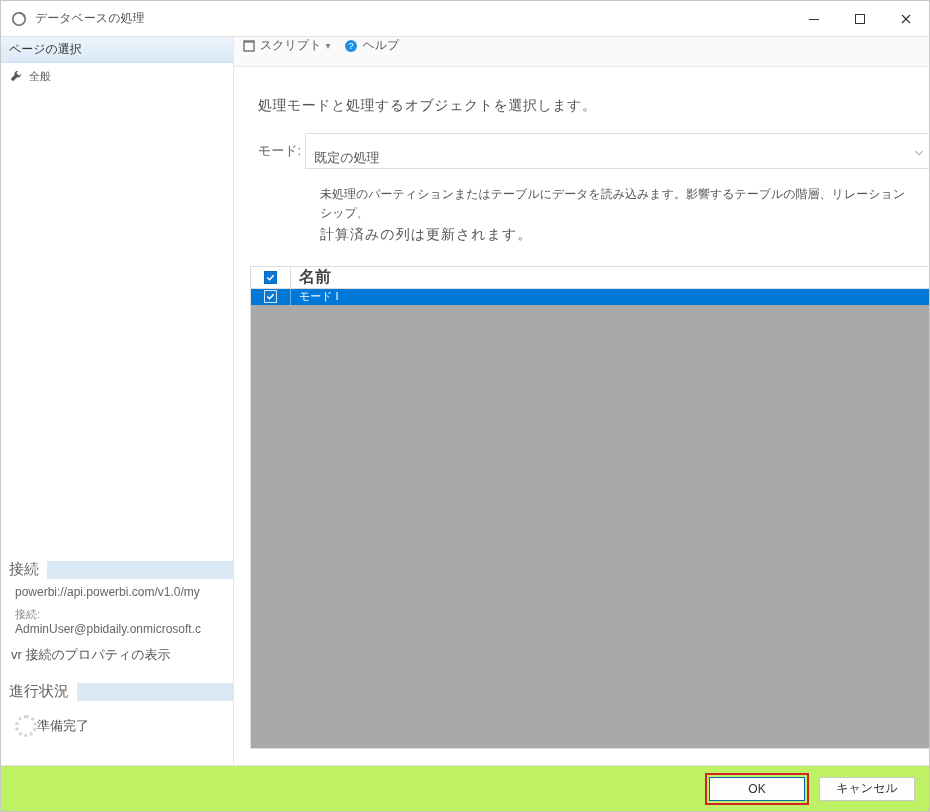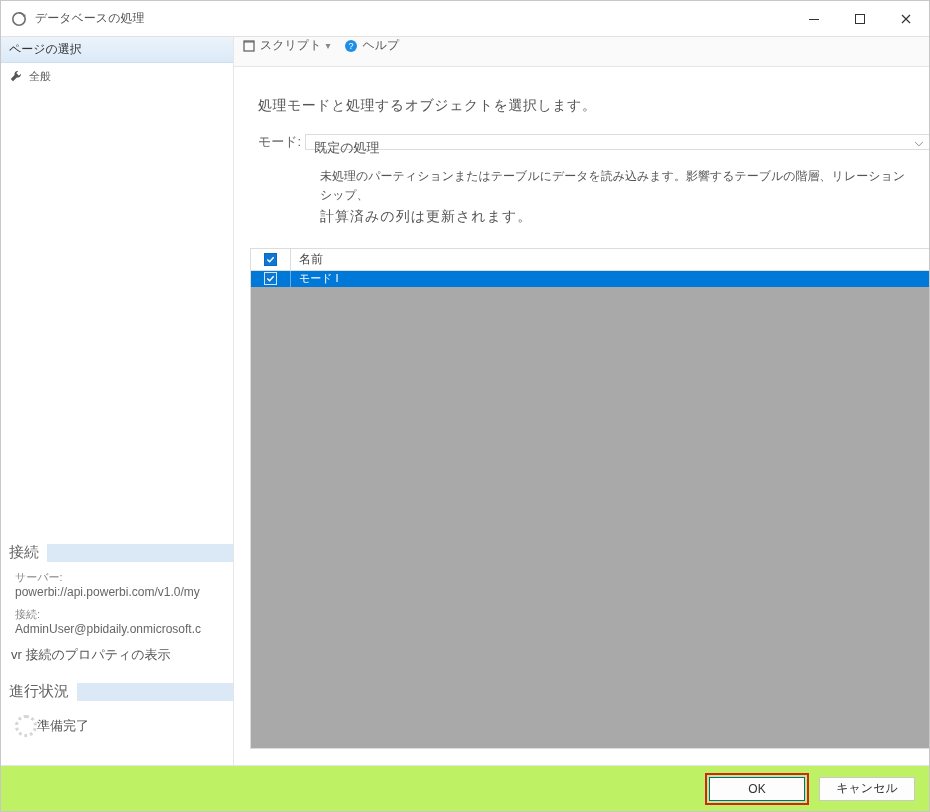--- a/index.html
+++ b/index.html
@@ -149,23 +149,23 @@
       display:flex; align-items:center;
       padding: 0 0 6px 8px;
     }
     .mode-label {
       color:#666; font-size:13px; padding-right:4px;
     }
     .mode-select {
       flex:1;
       border:1px solid #dcdcdc;
       background:#fff;
-      height:16px;
-      display:flex; align-items:flex-start;
-      padding:4px 22px 0 8px;
+      height:36px;
+      display:flex; align-items:center;
+      padding:14px 22px 0 8px;
       color:#555; font-size:13px;
       position:relative;
       border-right:none;
     }
     .mode-select .chev {
       position:absolute; right:6px; top:50%; transform:translateY(-50%);
       color:#777; font-size:11px;
     }
     .mode-hint {
       padding: 10px 12px 4px 70px;
@@ -191,21 +191,21 @@
       display:flex;
       height:22px;
       border-bottom:1px solid #dcdcdc;
     }
     .th-check {
       width:40px; display:flex; align-items:center; justify-content:center;
       border-right:1px solid #dcdcdc;
     }
     .th-name {
       flex:1; display:flex; align-items:center; padding:0 8px;
-      color:#444; font-size:12px;
+      color:#444; font-size:16px;font-weight:bold;
     }
     .trow {
       display:flex;
       height:16px;
       background:#0078d7;
       color:#fff;
     }
     .trow .td-check {
       width:40px; display:flex; align-items:center; justify-content:center;
       border-right:1px solid rgba(255,255,255,0.4);
@@ -294,21 +294,20 @@
         <span>全般</span>
       </div>
 
       <div class="sidebar-spacer"></div>
 
       <div class="conn-section">
         <div class="conn-title-row">
           <div class="conn-title">接続</div>
           <div class="conn-stripe"></div>
         </div>
-        <div class="conn-label">サーバー:</div>
         <div class="conn-value">powerbi://api.powerbi.com/v1.0/my</div>
         <div class="conn-label">接続:</div>
         <div class="conn-value">AdminUser@pbidaily.onmicrosoft.c</div>
         <div class="conn-link">
           <span>vr</span>
           <span>接続のプロパティの表示</span>
         </div>
       </div>
 
       <div class="progress-section">

